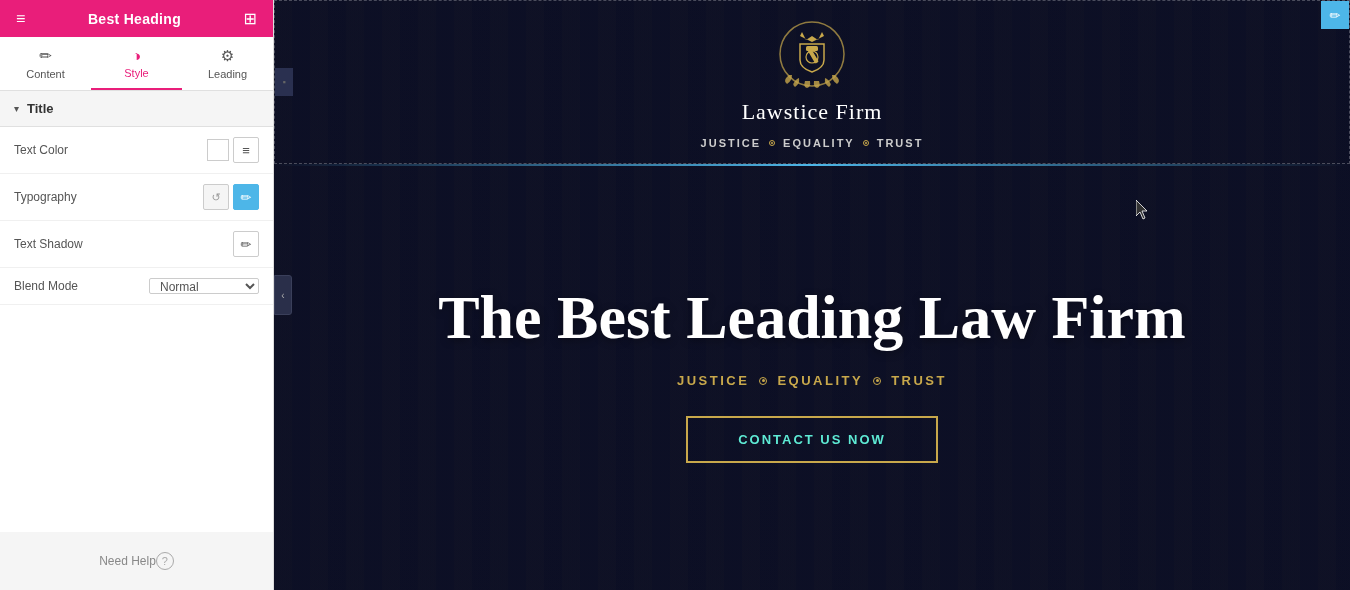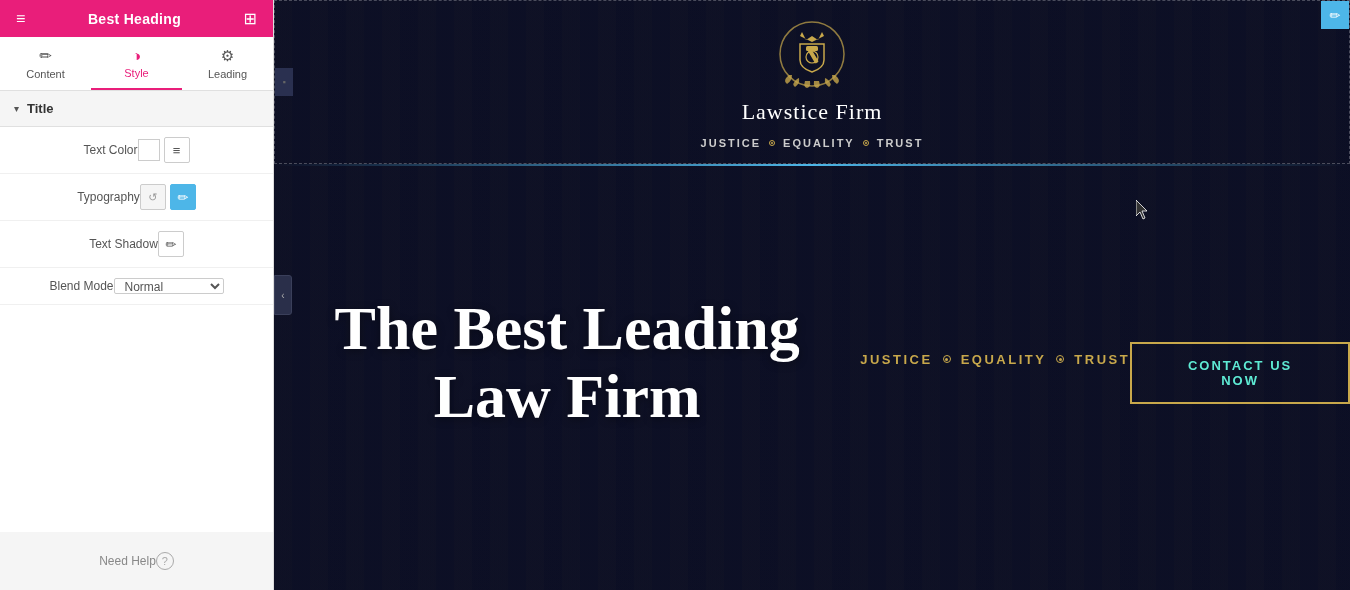--- a/index.html
+++ b/index.html
@@ -85,21 +85,21 @@
 
     .controls-area {
       flex: 1;
       background: #fff;
       overflow-y: auto;
     }
 
     .control-row {
       display: flex;
       align-items: center;
-      justify-content: center;
+      justify-content: space-between;
       padding: 10px 14px;
       border-bottom: 1px solid #f0f0f0;
     }
     .control-label {
       font-size: 12px;
       color: #555;
     }
     .control-actions {
       display: flex;
       align-items: center;
@@ -296,21 +296,21 @@
       font-size: 10px;
       border-radius: 0 3px 3px 0;
       z-index: 10;
     }
 
     
     .hero-section {
       width: 100%;
       flex: 1;
       display: flex;
-      flex-direction: row;
+      flex-direction: column;
       align-items: center;
       justify-content: center;
       padding: 20px 0 30px;
     }
 
     .hero-heading {
       color: #fff;
       font-size: 62px;
       font-family: Georgia, 'Times New Roman', serif;
       font-weight: 700;

